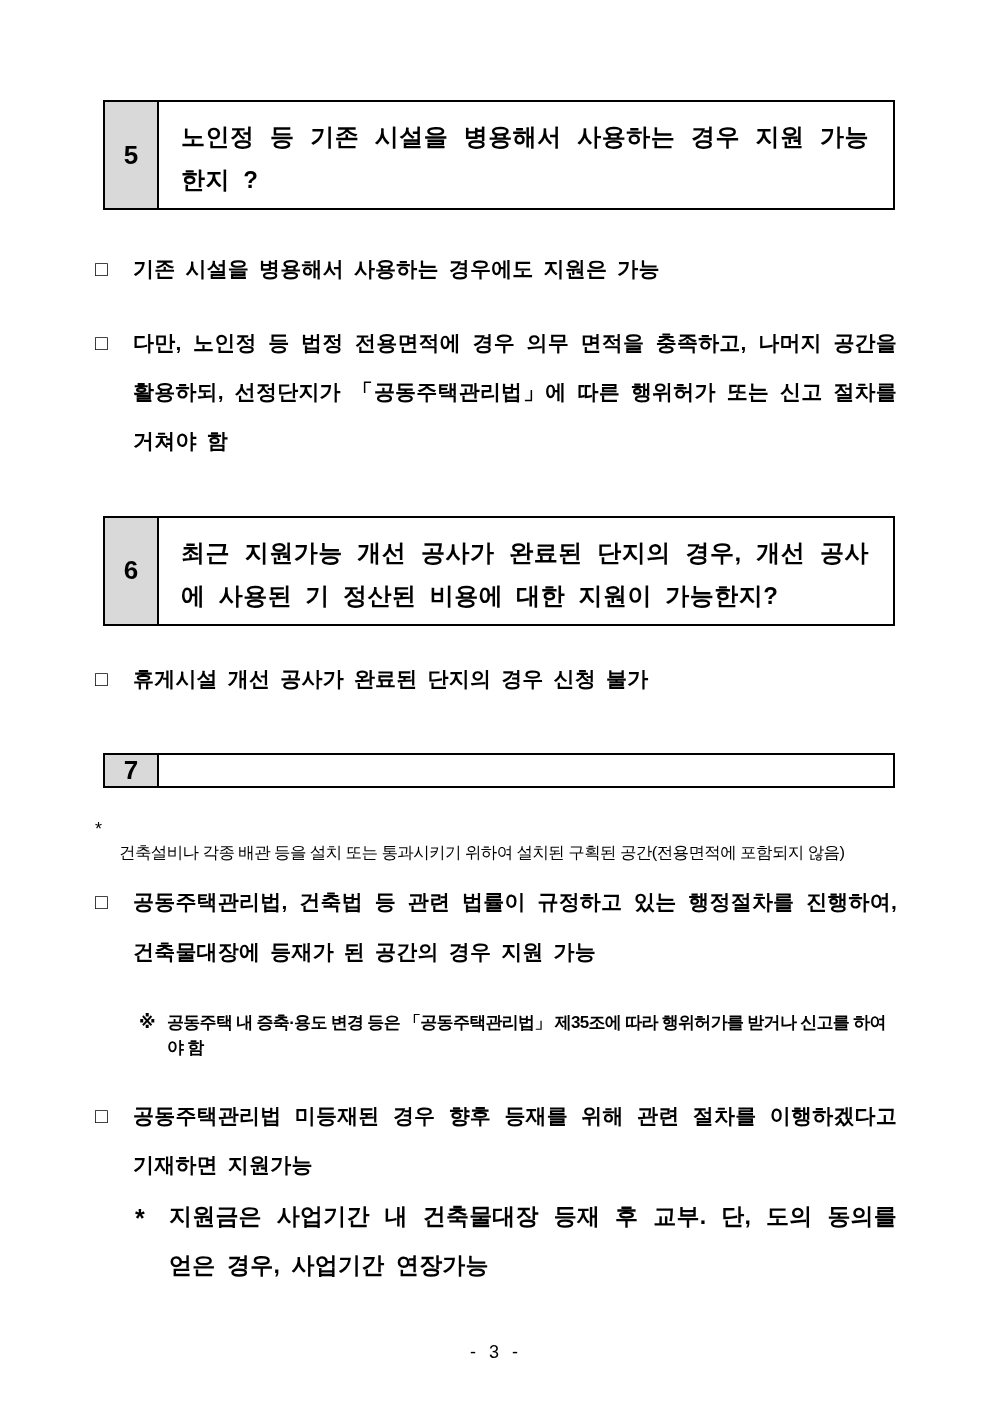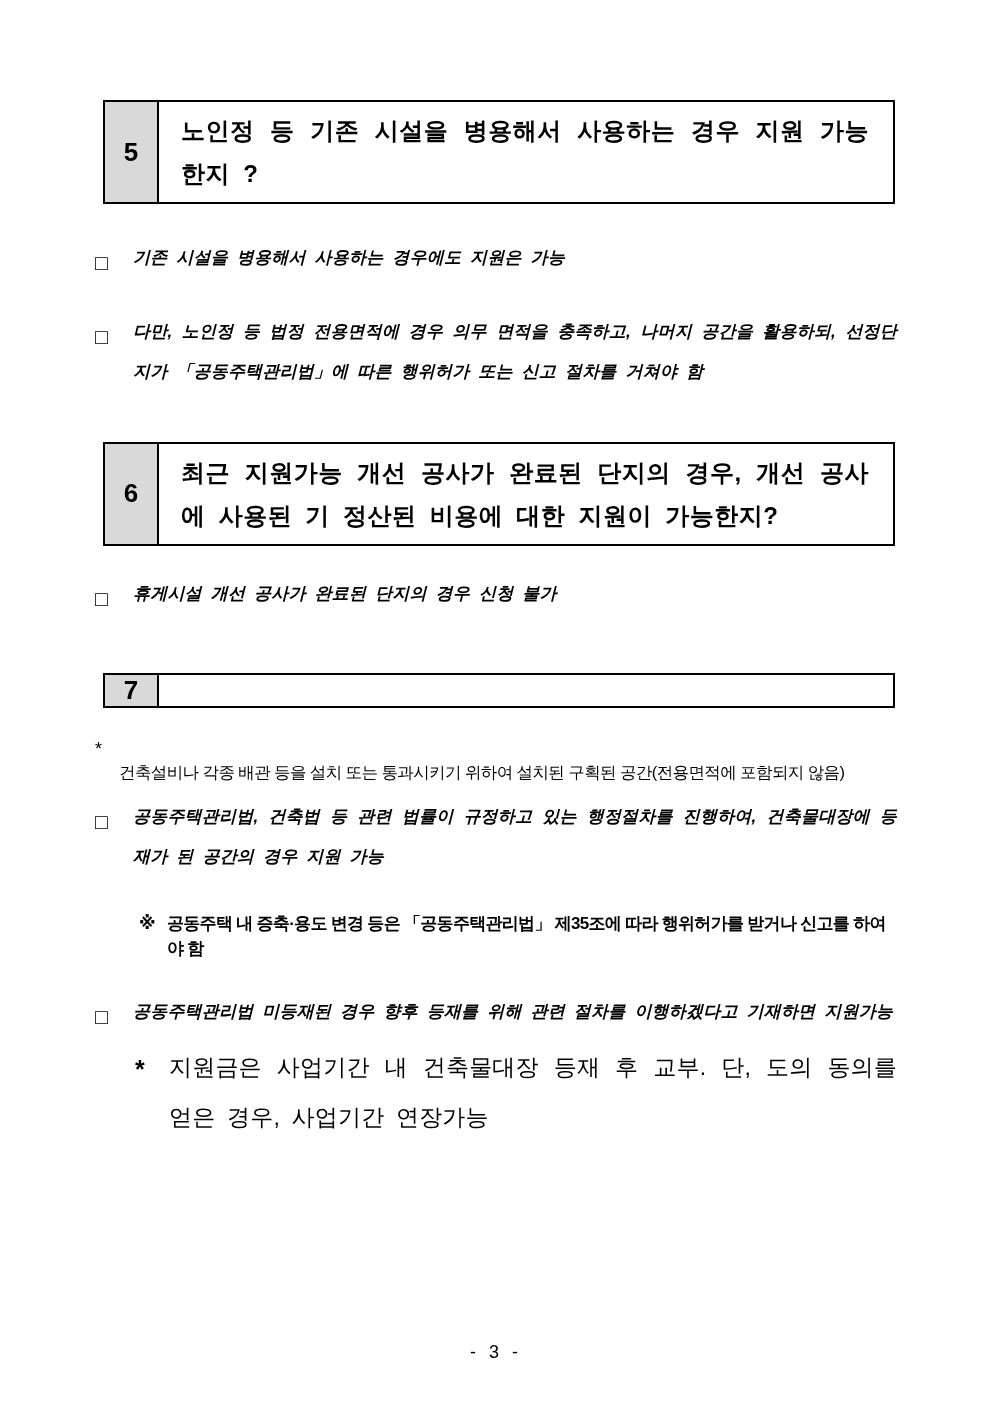--- a/index.html
+++ b/index.html
@@ -41,42 +41,42 @@
   }
   .qbox .question {
     flex: 1;
     padding: 7px 24px 7px 22px;
     font-size: 24px;
     font-weight: 800;
     line-height: 1.8;
     text-align: justify;
     word-spacing: 6px;
     letter-spacing: 0.5px;
+    margin-top: 6px;
   }
 
   
   .bullet {
     display: flex;
     align-items: flex-start;
   }
   .bullet .marker {
     flex: 0 0 38px;
     font-size: 21px;
     font-weight: 400;
     line-height: 2.35;
   }
   .bullet .text {
     flex: 1;
-    font-size: 17px;
+    font-size: 21px;
     font-weight: 700;
     line-height: 2.35;
     text-align: justify;
     word-spacing: 4px;
     letter-spacing: 0.2px;
-    font-style: italic;
   }
 
   
   .footnote {
     display: flex;
     align-items: flex-start;
     font-size: 16.5px;
     font-weight: 400;
     letter-spacing: -0.6px;
     line-height: 1.5;
@@ -110,21 +110,21 @@
   }
   .subbullet .marker {
     flex: 0 0 34px;
     font-size: 25px;
     font-weight: 700;
     line-height: 2.15;
   }
   .subbullet .text {
     flex: 1;
     font-size: 23px;
-    font-weight: 400;
+    font-weight: 700;
     line-height: 2.15;
     text-align: justify;
     word-spacing: 5px;
     letter-spacing: 0.2px;
   }
 
   
   .mt-b1   { margin-top: 34px; }
   .mt-b2   { margin-top: 24px; }
   .mt-box6 { margin-top: 50px; }

